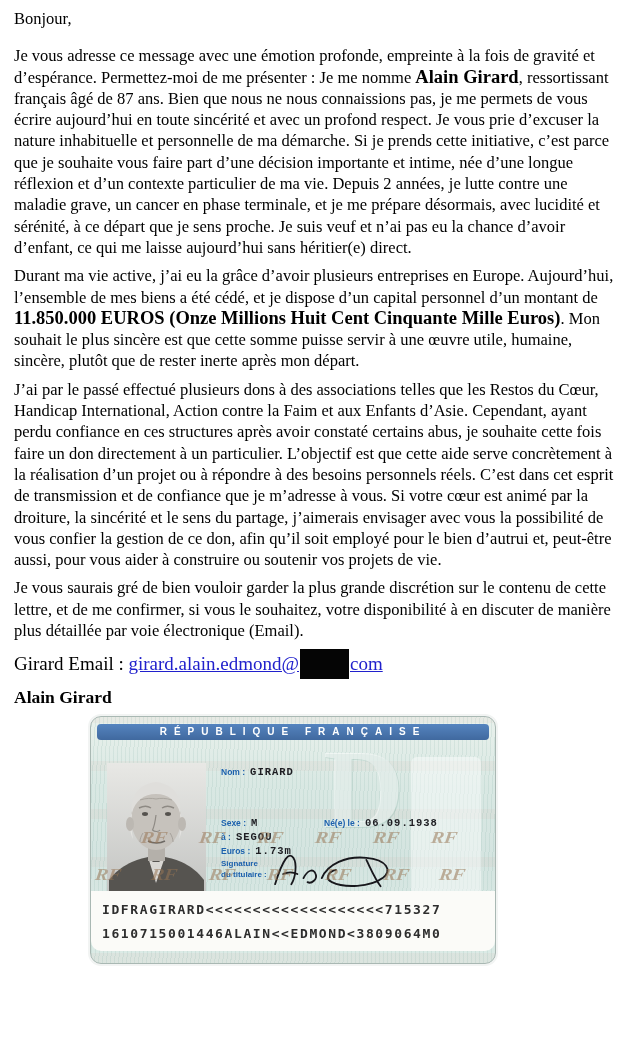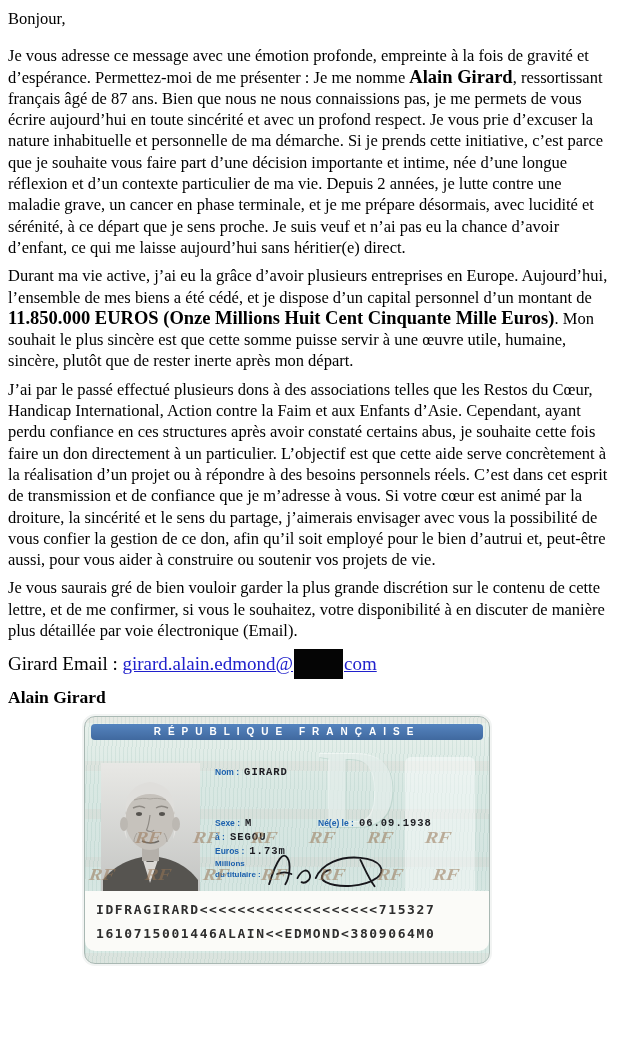--- a/index.html
+++ b/index.html
@@ -1,20 +1,20 @@
 <!DOCTYPE html>
 <html><head>
 <meta charset="utf-8">
 <style>
   html,body{margin:0;padding:0;}
   body{
     width:630px;height:1050px;overflow:hidden;background:#ffffff;
     font-family:"Liberation Serif", serif;color:#000;
   }
-  .letter{padding:8px 16px 0 8px;font-size:16.5px;line-height:21.3px;}
+  .letter{padding:8px 16px 0 14px;font-size:16.5px;line-height:21.3px;}
   .letter p{margin:0 0 7px 0;}
   p.greeting{margin-bottom:16px;}
   .inline-bold-lg{font-weight:bold;font-size:18.5px;}
   .contact-line{margin:8px 0 12px 0;font-size:19px;line-height:32px;}
   .contact-line a{color:#2020cc;text-decoration:underline;cursor:pointer;}
   .redacted{
     display:inline-block;width:49px;height:30px;background:#050505;
     vertical-align:-9px;margin:0 1px;
   }
   .closing-line{margin:9px 0 9px 0;}
@@ -166,21 +166,21 @@
       </div>
 
       <div class="field-row row-a">
         <span class="f-label">à :</span><span class="f-value">SEGOU</span>
       </div>
 
       <div class="field-row row-taille">
         <span class="f-label">Euros :</span><span class="f-value">1.73m</span>
       </div>
 
-      <span class="sig-label1 f-label-sm">Millions</span>
+      <span class="sig-label1 f-label-sm">Signature</span>
       <span class="sig-label2 f-label-sm">du titulaire :</span>
 
       <svg class="sig-scribble" viewBox="0 0 140 46" xmlns="http://www.w3.org/2000/svg">
         <path d="M6,36 C14,10 20,4 24,10 C28,16 26,30 22,36 M14,26 C18,24 24,24 28,26 M34,30 C38,22 44,20 46,26 C48,31 42,36 38,34 M52,30 C58,16 76,8 96,10 C116,12 122,22 112,30 C100,39 74,40 62,34 C55,30.5 58,24 66,22 M96,12 C100,20 104,30 110,38" stroke="#17171c" stroke-width="1.8" fill="none" stroke-linecap="round"></path>
       </svg>
 
       <span class="rf r1 p1">RF</span>
       <span class="rf r1 p2">RF</span>
       <span class="rf r1 p3">RF</span>
       <span class="rf r1 p4">RF</span>

